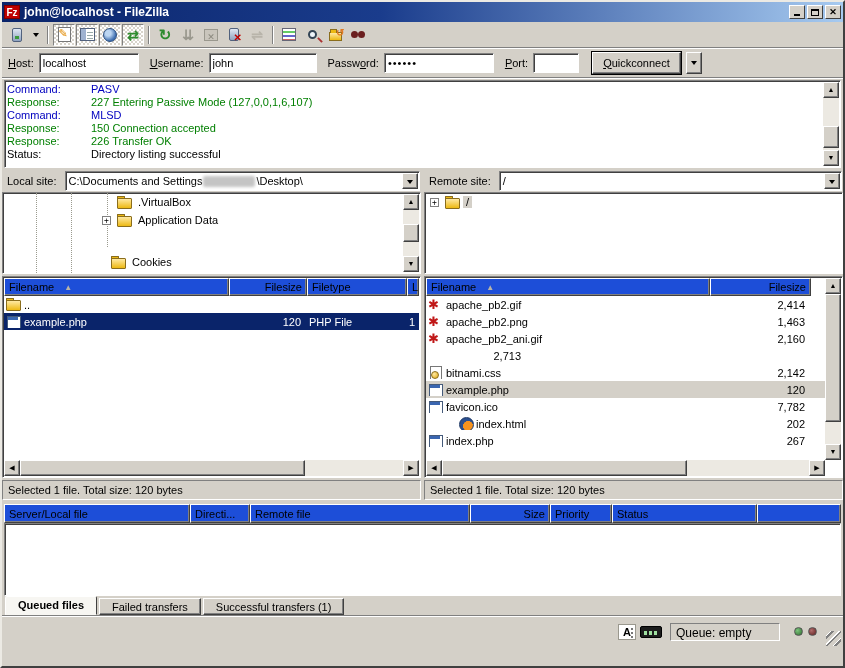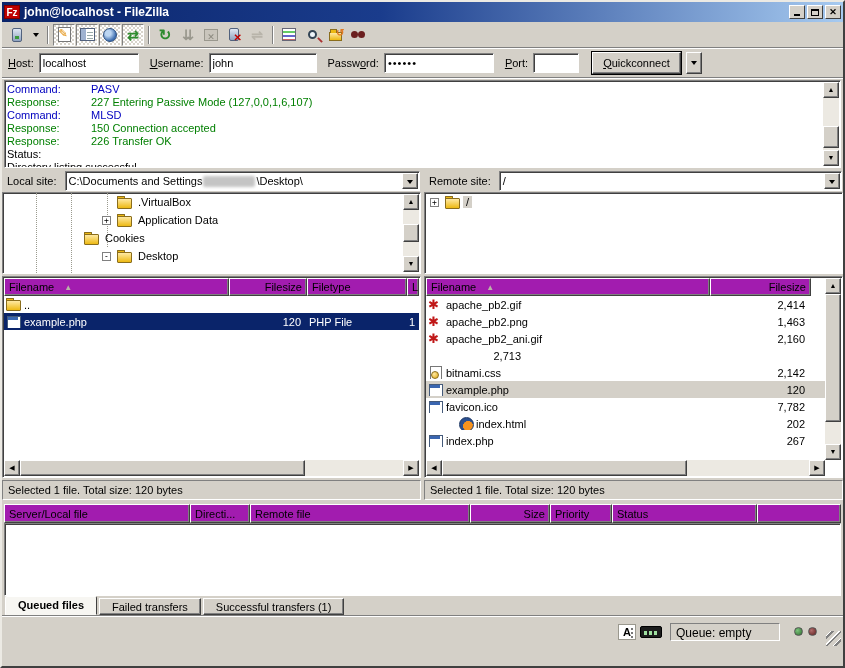--- a/index.html
+++ b/index.html
@@ -75,21 +75,21 @@
            box-shadow:inset -1px -1px 0 #808080; display:flex; align-items:center; justify-content:center; }
   .qc-dd::before { content:""; width:0; height:0; border:3px solid transparent; border-top:4px solid #000; margin-top:4px; }
 
   .sunken { border:1px solid; border-color:#808080 #fff #fff #808080; box-shadow:inset 1px 1px 0 #404040; background:#fff; }
 
   
   .logbox { height:88px; flex:none; margin:2px; position:relative; overflow:hidden; }
   .log-lines { padding:2px 0 0 2px; }
   .log-line { display:flex; line-height:13px; white-space:nowrap; }
   .log-label { width:84px; flex:none; }
-  .k-command { color:#0000BF; } .k-response { color:#007F00; } .k-status { color:#000;flex-direction:column; }
+  .k-command { color:#0000BF; } .k-response { color:#007F00; } .k-status { color:#000; }
 
   
   .vscroll { position:absolute; top:1px; right:1px; bottom:1px; width:16px; background:#ECE9E2; }
   .sb-btn { width:16px; height:16px; background:#D4D0C8; border:1px solid; border-color:#fff #404040 #404040 #fff;
             box-shadow:inset -1px -1px 0 #808080; font-size:7px; line-height:14px; text-align:center; color:#000; }
   .sb-btn.down { position:absolute; bottom:0; }
   .sb-thumb { position:absolute; left:0; width:16px; background:#D4D0C8; border:1px solid; border-color:#fff #404040 #404040 #fff; box-shadow:inset -1px -1px 0 #808080; }
   .hscroll { position:absolute; left:1px; right:1px; bottom:1px; height:16px; background:#ECE9E2; }
   .hscroll .sb-btn { position:absolute; top:0; }
   .hscroll .sb-btn.right { right:0; }
@@ -113,21 +113,21 @@
   .tree-row { height:18px; display:flex; align-items:center; position:relative; }
   .tree-row .expander { position:absolute; width:9px; height:9px; background:#fff; border:1px solid #808080;
                         font:8px/8px "DejaVu Sans Mono",monospace; text-align:center; }
   .tree-label { padding:0 3px; }
   .tree-label.sel { background:#D4D0C8; }
 
   
   .listbox { height:202px; flex:none; position:relative; overflow:hidden; }
   .list-inner { position:absolute; top:1px; left:1px; right:1px; bottom:17px; overflow:hidden; }
   .hdr { display:flex; height:18px; }
-  .hdr-cell { background:#a21caf; border:1px solid; border-color:#fff #404040 #404040 #fff; box-shadow:inset -1px -1px 0 #808080;
+  .hdr-cell { background:#1d4ed8; border:1px solid; border-color:#fff #404040 #404040 #fff; box-shadow:inset -1px -1px 0 #808080;
               padding:2px 4px; white-space:nowrap; overflow:hidden; display:flex; align-items:center; }
   .hdr-cell .sort { margin-left:10px; color:#b9b4a7; font-size:8px; }
   .hdr-cell.num { justify-content:flex-end; }
   .rows { position:absolute; top:18px; left:0; right:0; bottom:0; background:#fff; }
   .row { height:17px; display:flex; align-items:center; white-space:nowrap; }
   .row.sel-active { background:#0A246A; color:#fff; }
   .row.sel-inactive { background:#D4D0C8; }
   .cell { overflow:hidden; white-space:nowrap; flex:none; display:flex; align-items:center; padding:0 4px 0 2px; }
   .cell.num { justify-content:flex-end; padding-right:6px; }
 
@@ -307,21 +307,21 @@
         <div>
             <div class="tree-row" style="padding-left: 114px;">
               <span class="ficon fi-folder"></span>
               <span class="tree-label">.VirtualBox</span>
             </div>
             <div class="tree-row" style="padding-left: 114px;">
               <span class="expander" style="left: 99px;">+</span>
               <span class="ficon fi-folder"></span>
               <span class="tree-label">Application Data</span>
             </div>
-            <div class="tree-row" style="padding-left: 81px;">
+            <div class="tree-row" style="padding-left: 108px; margin-top: 24px;">
               <span class="ficon fi-folder"></span>
               <span class="tree-label">Cookies</span>
             </div>
             <div class="tree-row" style="padding-left: 114px;">
               <span class="expander" style="left: 99px;">-</span>
               <span class="ficon fi-folder"></span>
               <span class="tree-label">Desktop</span>
             </div>
           </div>
         <div class="vscroll">

